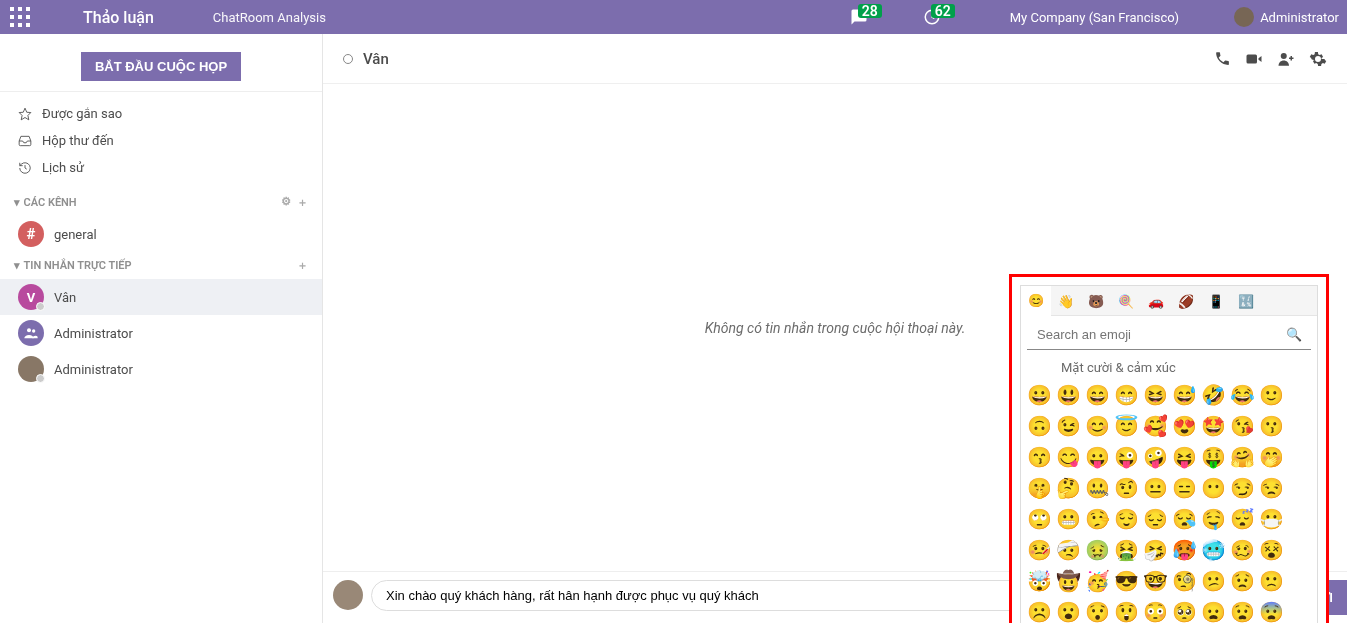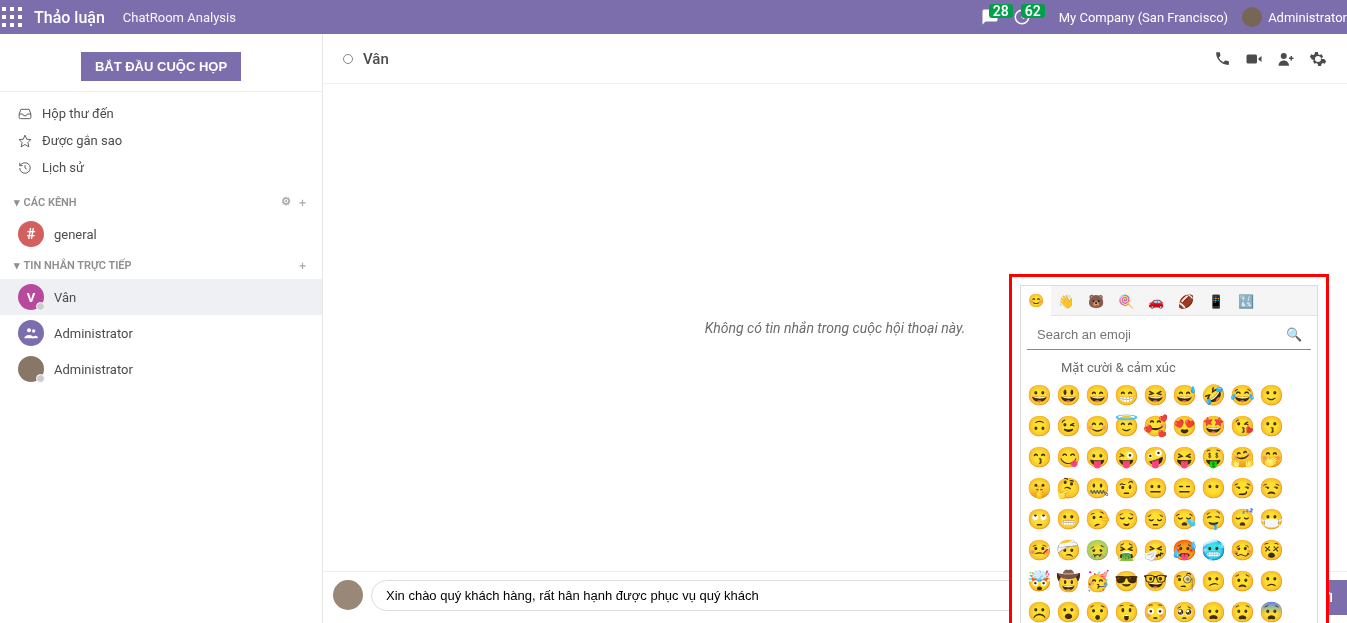--- a/index.html
+++ b/index.html
@@ -1,19 +1,19 @@
 <!DOCTYPE html>
 <html><head>
 <meta charset="utf-8">
 <style>
 * { box-sizing: border-box; margin: 0; padding: 0; }
 body { font-family: -apple-system, BlinkMacSystemFont, "Segoe UI", Roboto, sans-serif; font-size: 13px; color: #4c4c4c; background: #fff; width: 1347px; height: 623px; overflow: hidden; }
 
 
-.topnav { height: 34px; background: #7c6dad; color: #fff; display: flex; align-items: center; padding: 0 0; }
+.topnav { height: 34px; background: #7c6dad; color: #fff; display: flex; align-items: center; padding: 0 8px; gap: 41px; }
 .topnav .apps { width: 24px; height: 24px; margin-right: 10px; cursor: pointer; }
 .topnav .apps svg { fill: #fff; }
 .topnav .brand { font-size: 16px; font-weight: 500; margin-right: 18px; }
 .topnav .crumb { font-size: 13px; opacity: .95; }
 .topnav .spacer { flex: 1; }
 .topnav .msgicon, .topnav .clockicon { position: relative; margin-right: 14px; display: flex; align-items: center; cursor: pointer; }
 .topnav .badge { position: absolute; top: -4px; right: -14px; background: #00a04a; color: #fff; font-size: 14px; border-radius: 3px; padding: 1px 4px; line-height: 12px; font-weight: 600; }
 .topnav .company { margin: 0 14px; font-size: 13px; }
 .topnav .user { display: flex; align-items: center; gap: 6px; }
 .avatar-sm { width: 20px; height: 20px; border-radius: 50%; background: #765; display:inline-block; }
@@ -124,30 +124,30 @@
 
 <div class="main">
 
   <div class="sidebar">
     <div class="start-wrap">
       <button class="start-btn">BẮT ĐẦU CUỘC HỌP</button>
     </div>
     <div class="navlist">
       <div class="navitem">
         <svg viewBox="0 0 24 24" stroke-width="1.5">
+            <polygon points="12 2 15 9 22 9.5 17 14.5 18.5 22 12 18 5.5 22 7 14.5 2 9.5 9 9"></polygon>
+          </svg>
+        <span>Được gắn sao</span>
+      </div>
+      <div class="navitem">
+        <svg viewBox="0 0 24 24" stroke-width="1.5">
             <path d="M22 12h-6l-2 3h-4l-2-3H2"></path>
             <path d="M5 4h14l3 8v6a2 2 0 0 1-2 2H4a2 2 0 0 1-2-2v-6l3-8z"></path>
           </svg>
         <span>Hộp thư đến</span>
-      </div>
-      <div class="navitem">
-        <svg viewBox="0 0 24 24" stroke-width="1.5">
-            <polygon points="12 2 15 9 22 9.5 17 14.5 18.5 22 12 18 5.5 22 7 14.5 2 9.5 9 9"></polygon>
-          </svg>
-        <span>Được gắn sao</span>
       </div>
       <div class="navitem">
         <svg viewBox="0 0 24 24" stroke-width="1.5">
             <path d="M3 12a9 9 0 1 0 3-6.7L3 8"></path>
             <path d="M3 3v5h5"></path>
             <path d="M12 7v5l3 2"></path>
           </svg>
         <span>Lịch sử</span>
       </div>
     </div>

